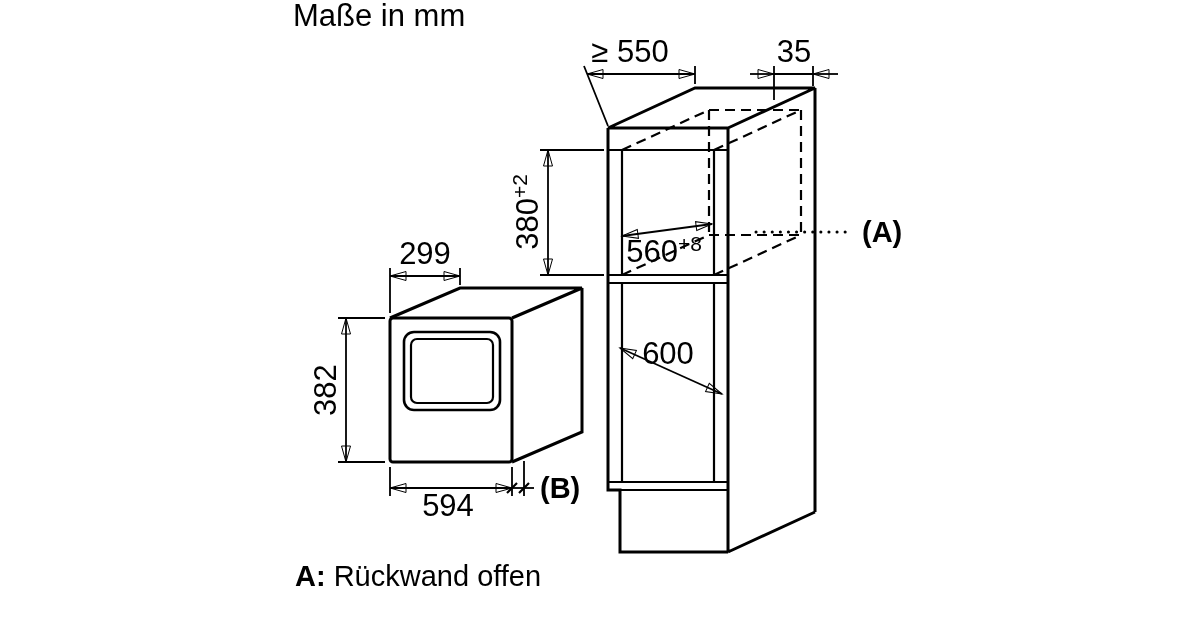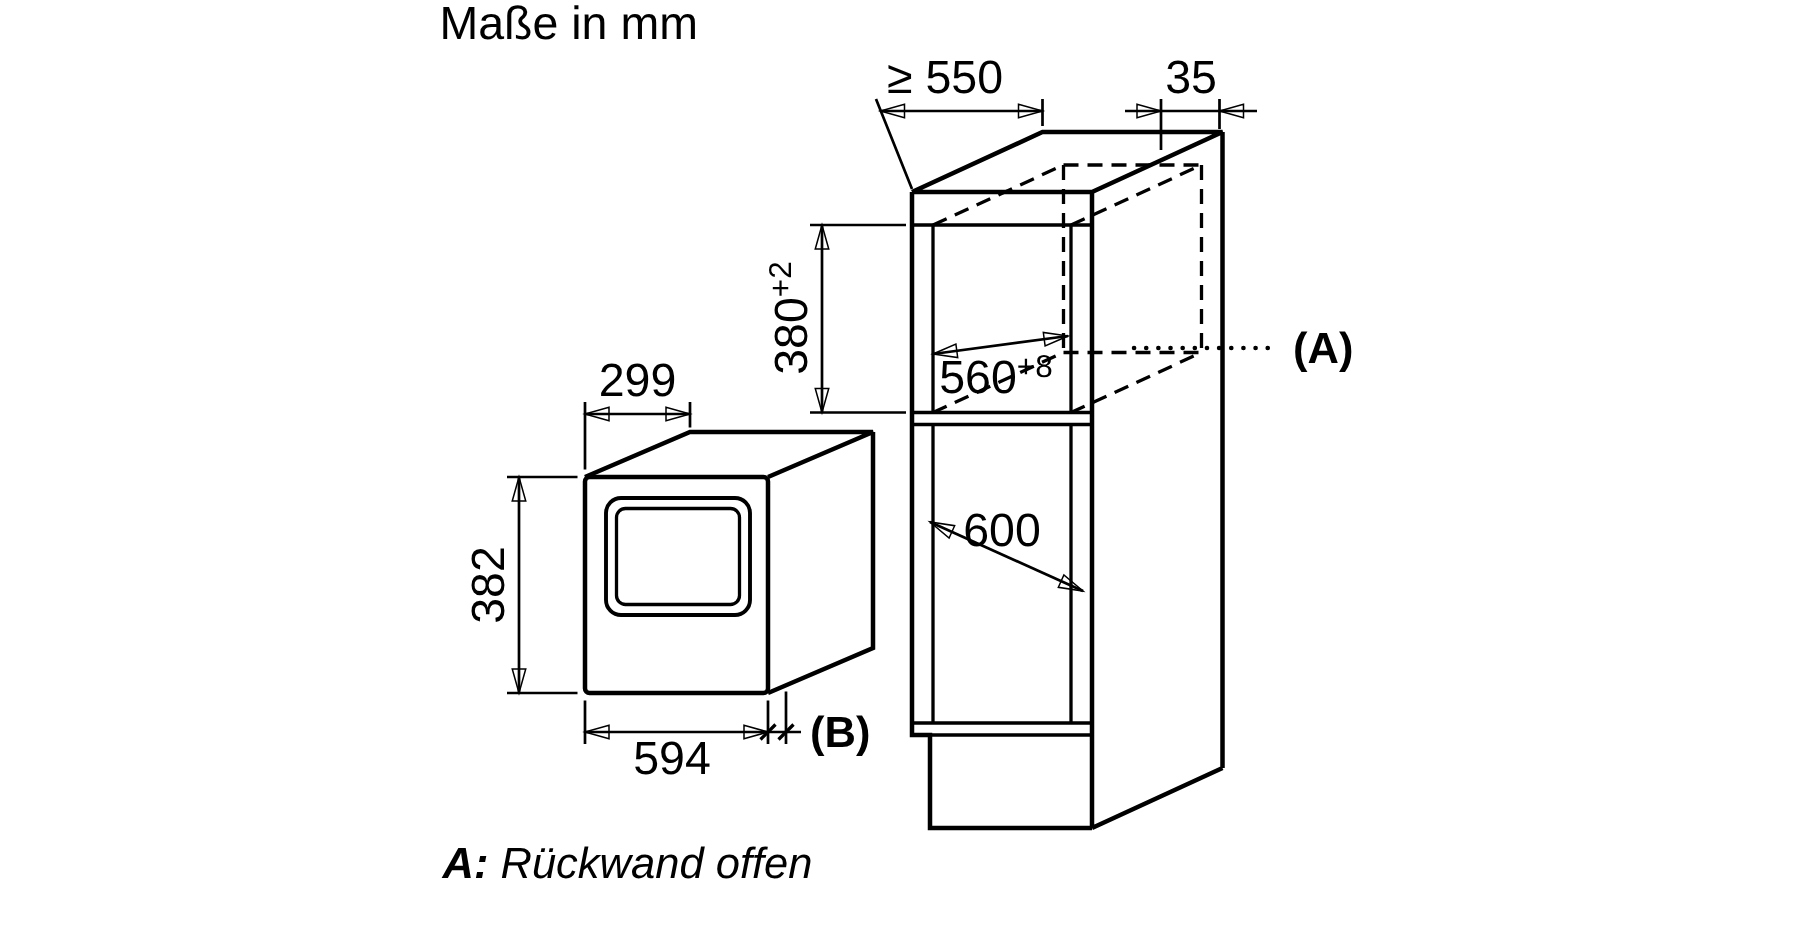--- a/index.html
+++ b/index.html
@@ -8,21 +8,21 @@
     background:#fff; color:#000;
     font-family:"Liberation Sans", sans-serif;
     overflow:hidden;
   }
   .title {
     position:absolute; left:293px; top:0px;
     font-size:31px; line-height:32px; color:#000;
   }
   .legend {
     position:absolute; left:295px; top:560px;
-    font-size:29px; line-height:33px; color:#000;font-style:italic;
+    font-size:29px; line-height:33px; color:#000;
   }
   .legend .b { font-weight:bold; }
   svg.draw { position:absolute; left:0; top:0; }
   svg.draw path, svg.draw line, svg.draw rect { stroke:#000; fill:none; }
   .s3  { stroke-width:3; }
   .s26 { stroke-width:2.6; }
   .s22 { stroke-width:2.2; }
   .ext, .dl { stroke-width:1.8; }
   .tick { stroke-width:2.2; }
   .dash { stroke-width:2.2; stroke-dasharray:10 6; }

